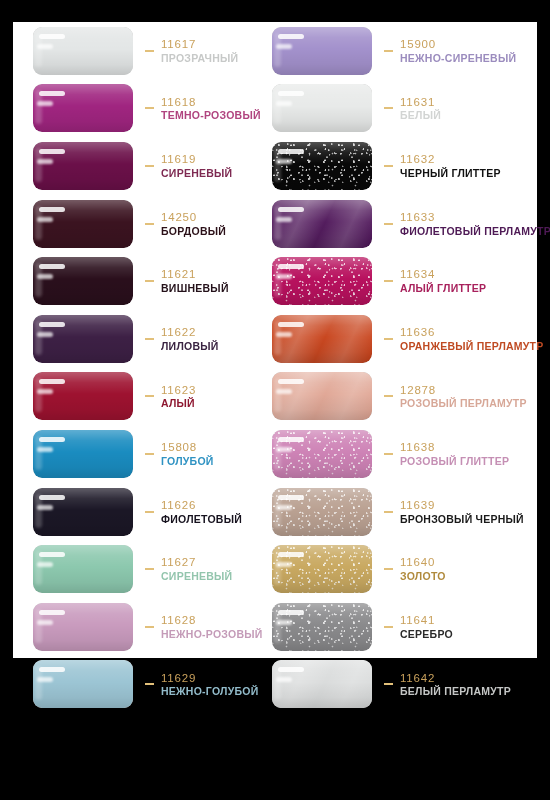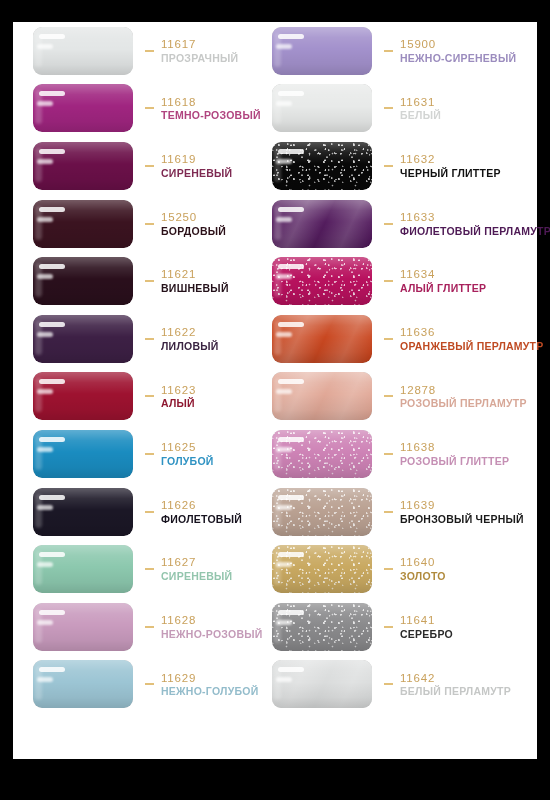--- a/index.html
+++ b/index.html
@@ -10,21 +10,21 @@
     overflow: hidden;
   }
   #page {
     position: relative;
     width: 550px; height: 800px;
     background: #000000;
   }
   #card {
     position: absolute;
     left: 13px; top: 22px;
-    width: 524px; height: 737px;
+    width: 524px; height: 636px;
     background: #ffffff;
   }
   .col {
     position: absolute;
     top: 0;
     width: 250px;
   }
   .col-left  { left: 20px; }
   .col-right { left: 259px; }
 
@@ -196,21 +196,21 @@
         <div class="row">
           <div class="swatch">
             <div class="base" style="background: rgb(59, 19, 32);"></div>
             <div class="sheen"></div>
             <div class="hl3"></div>
             <div class="hl1"></div>
             <div class="hl2"></div>
           </div>
           <div class="dash" style="background: rgb(226, 192, 122);"></div>
           <div class="labels">
-            <div class="code" style="color: rgb(201, 161, 92);">15250</div>
+            <div class="code" style="color: rgb(201, 161, 92);">14250</div>
             <div class="name" style="color: rgb(43, 16, 24);">БОРДОВЫЙ</div>
           </div>
         </div>
         <div class="row">
           <div class="swatch">
             <div class="base" style="background: rgb(42, 15, 28);"></div>
             <div class="sheen"></div>
             <div class="hl3"></div>
             <div class="hl1"></div>
             <div class="hl2"></div>
@@ -252,21 +252,21 @@
         <div class="row">
           <div class="swatch">
             <div class="base" style="background: rgb(26, 140, 192);"></div>
             <div class="sheen"></div>
             <div class="hl3"></div>
             <div class="hl1"></div>
             <div class="hl2"></div>
           </div>
           <div class="dash" style="background: rgb(226, 192, 122);"></div>
           <div class="labels">
-            <div class="code" style="color: rgb(201, 161, 92);">11625</div>
+            <div class="code" style="color: rgb(201, 161, 92);">15808</div>
             <div class="name" style="color: rgb(46, 146, 194);">ГОЛУБОЙ</div>
           </div>
         </div>
         <div class="row">
           <div class="swatch">
             <div class="base" style="background: rgb(27, 23, 38);"></div>
             <div class="sheen"></div>
             <div class="hl3"></div>
             <div class="hl1"></div>
             <div class="hl2"></div>

